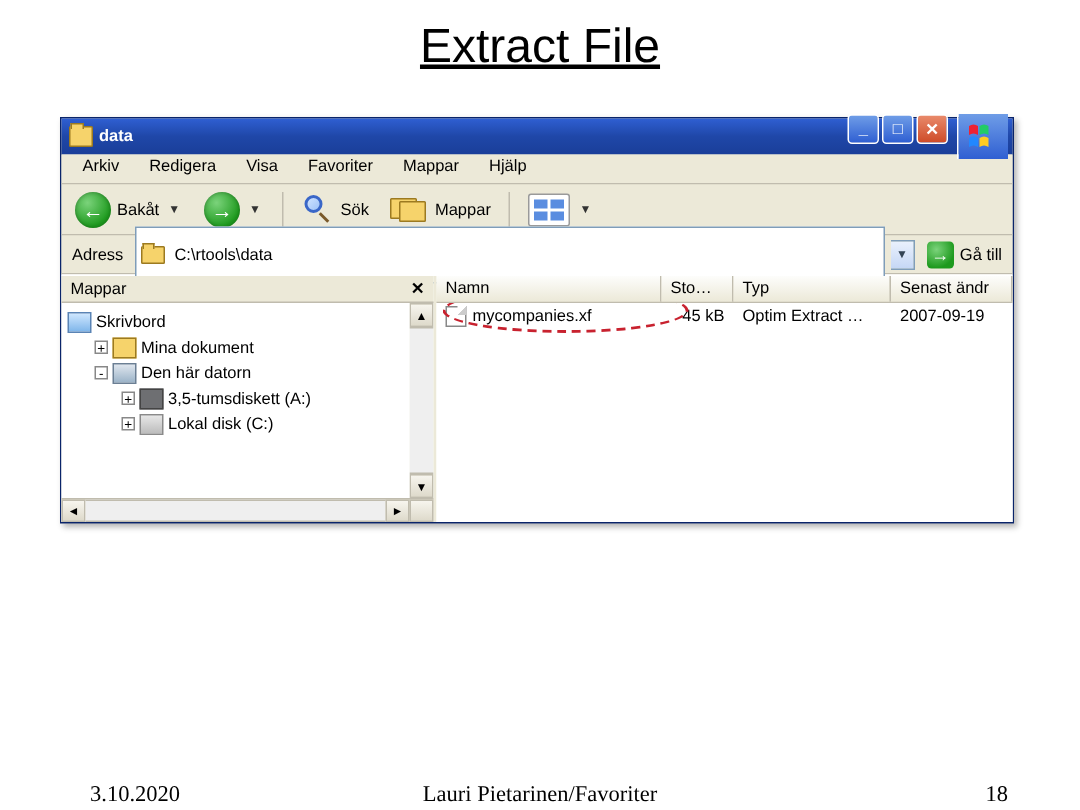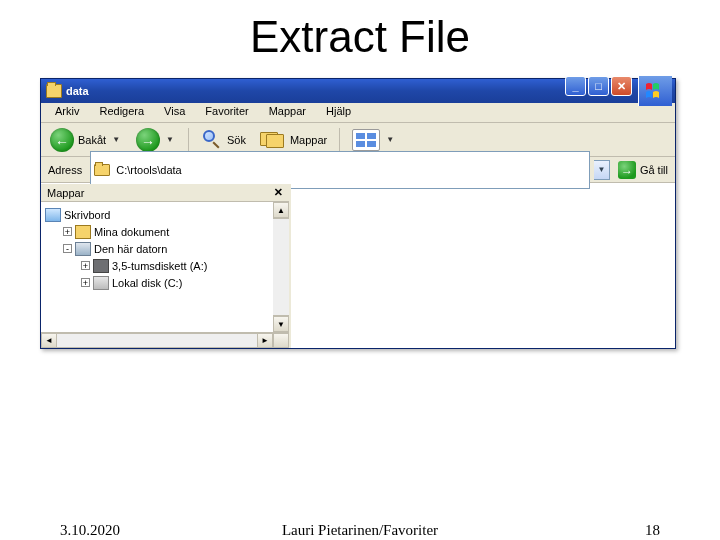--- a/index.html
+++ b/index.html
@@ -7,21 +7,21 @@
     margin: 0; padding: 0; width: 720px; height: 540px;
     font-family: Tahoma, Arial, sans-serif; font-size: 11px;
     background: #fff; color: #000;
   }
   .slide {
     width: 720px; height: 540px; position: relative;
   }
   .slide-title {
     position: absolute; top: 12px; left: 0; width: 100%;
     text-align: center; font-family: Arial, sans-serif;
-    font-size: 44px; font-weight: 400;
+    font-size: 32px; font-weight: 400; text-decoration: underline;
   }
   .explorer {
     position: absolute; left: 40px; top: 78px; width: 636px;
     border: 1px solid #0a246a; background: #ece9d8;
     box-shadow: 2px 2px 4px rgba(0,0,0,.3);
   }
   .titlebar {
     height: 24px;
     background: linear-gradient(180deg,#2f5fd2 0%,#1f47a8 50%,#1a3e99 100%);
     display: flex; align-items: center; padding: 0 3px 0 5px;
@@ -225,21 +225,21 @@
     position:absolute; left:4px; top:-10px; width:164px; height:30px;
     border:2px dashed #c8222f; border-radius:50%; pointer-events:none; z-index:2;
   }
 
   .footer {
     position:absolute; bottom:18px; left:0; width:100%;
     font-family: "Times New Roman", serif; font-size:15px;
   }
   .footer .date { position:absolute; left:60px; }
   .footer .auth { position:absolute; left:0; width:100%; text-align:center; line-height:1.15;}
-  .footer .page { position:absolute; right:60px; }
+  .footer .page { position:absolute; right:48px; }
 </style>
 </head>
 <body>
 
 <div class="slide">
   <div class="slide-title">Extract File</div>
 
   <div class="explorer">
 
     <div class="titlebar">
@@ -359,20 +359,40 @@
           </div>
         </div>
         <div class="leftscroll">
           <div class="sbtn">◄</div>
           <div class="strack"></div>
           <div class="sbtn">►</div>
           <div class="sbtn" style="border-left:1px solid #c0bcae"></div>
         </div>
       </div>
 
+      <div class="rightpane">
+        <div class="listhead">
+          <div class="col name">Namn</div>
+          <div class="col size">Sto…</div>
+          <div class="col type">Typ</div>
+          <div class="col date">Senast ändr</div>
+        </div>
+        <div class="listbody">
+          <div class="ellipse"></div>
+          <div class="filerow">
+            <div class="c name">
+              <span class="fileicon"></span>
+              <span>mycompanies.xf</span>
+            </div>
+            <div class="c size">45 kB</div>
+            <div class="c type">Optim Extract …</div>
+            <div class="c date">2007-09-19</div>
+          </div>
+        </div>
+      </div>
     </div>
 
   </div>
 
   <div class="footer">
     <span class="date">3.10.2020</span>
     <span class="auth">
       <span>Lauri Pietarinen/Favoriter</span><br>
       <span>Consulting Oy</span>
     </span>

